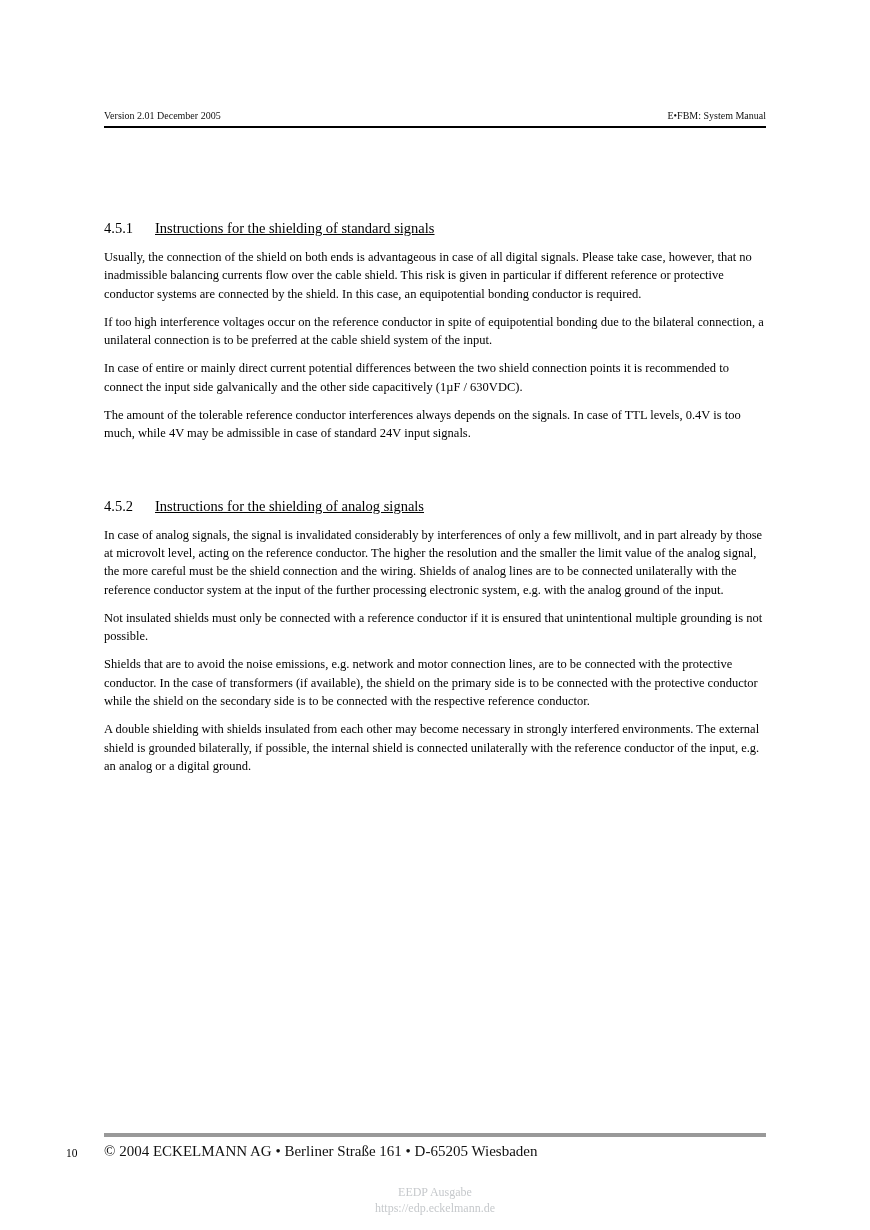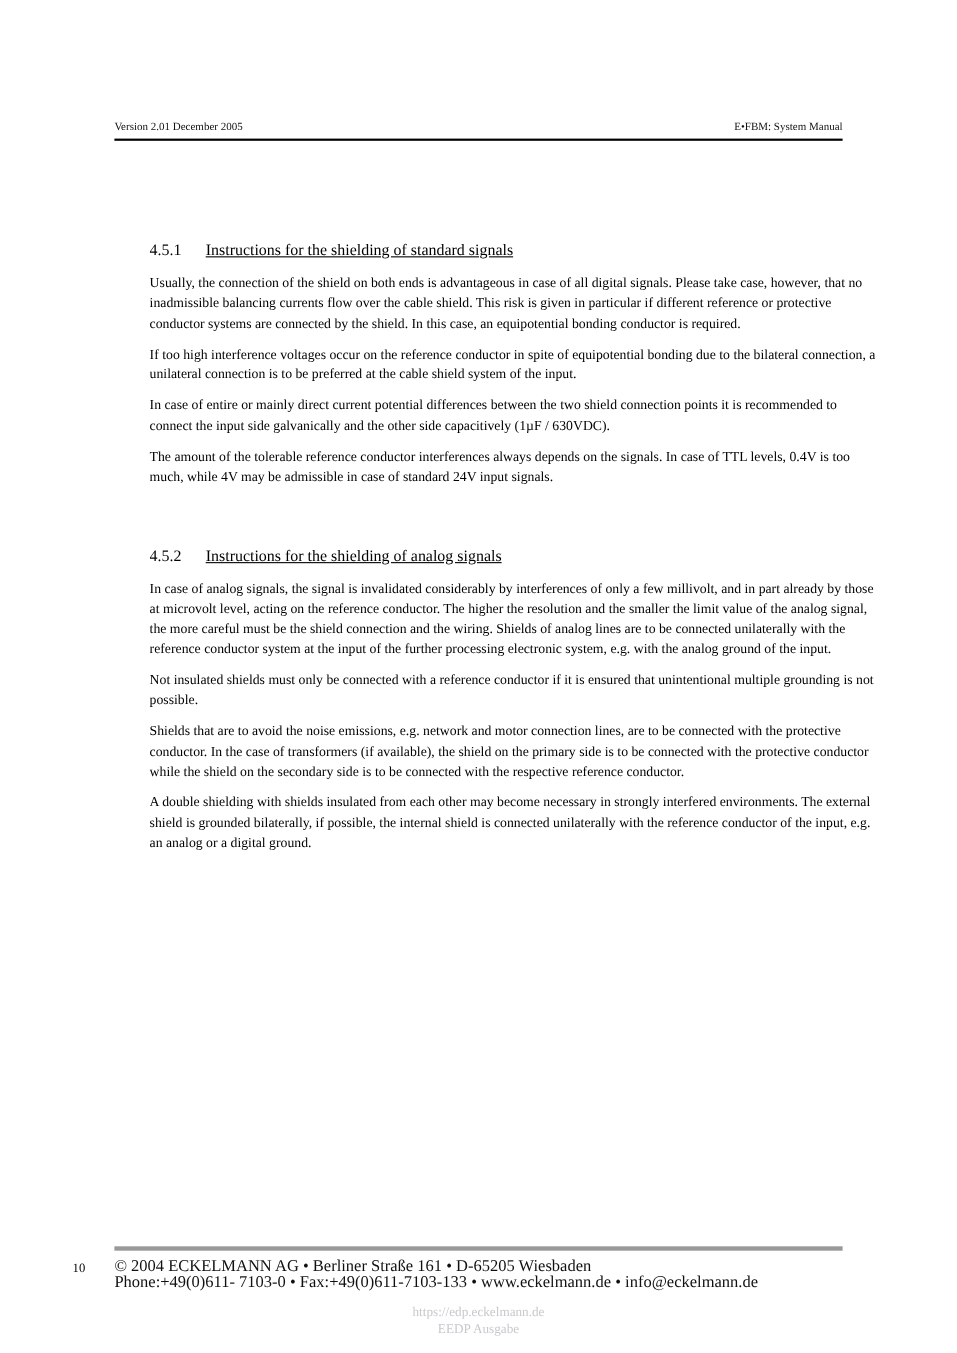--- a/index.html
+++ b/index.html
@@ -29,21 +29,20 @@
     left: 104px;
     width: 662px;
     height: 2px;
     background: #000000;
   }
   .content {
     position: absolute;
     top: 218px;
     left: 104px;
     width: 662px;
-    margin-left: 32px;
   }
   .section { overflow: hidden; }
   .section + .section { margin-top: 43px; }
   .section-heading {
     display: flex;
     font-size: 14.5px;
     font-weight: normal;
     line-height: 20px;
     margin-bottom: 10px;
     color: #000000;
@@ -127,21 +126,20 @@
     </div>
 
   </div>
 
   <div class="footer-rule"></div>
 
   <div class="page-number">10</div>
 
   <div class="footer-info">
     <div>©  2004 ECKELMANN AG • Berliner Straße 161 • D-65205 Wiesbaden</div>
-    <div>Phone:+49(0)611- 7103-0 • Fax:+49(0)611-7103-133 • www.eckelmann.de • info@eckelmann.de</div>
   </div>
 
   <div class="watermark">
+    <div>EEDP Ausgabe</div>
     <div>https://edp.eckelmann.de</div>
-    <div>EEDP Ausgabe</div>
   </div>
 
 </div>
 
 </body></html>

